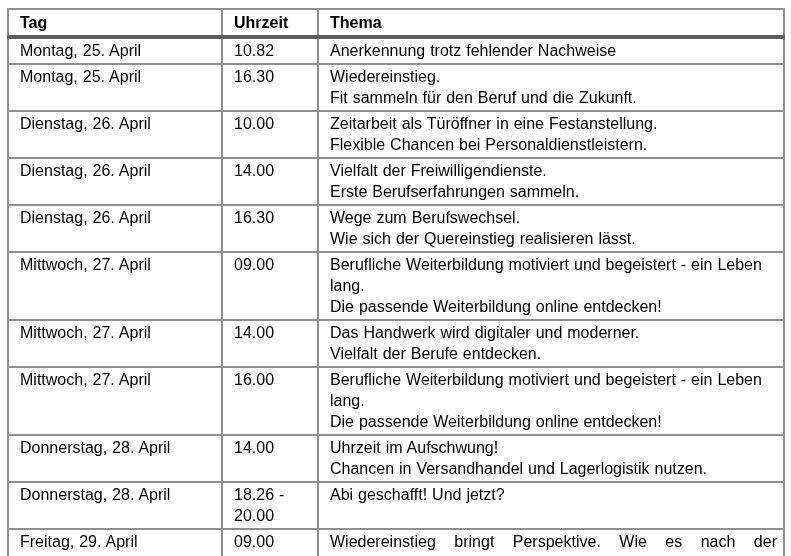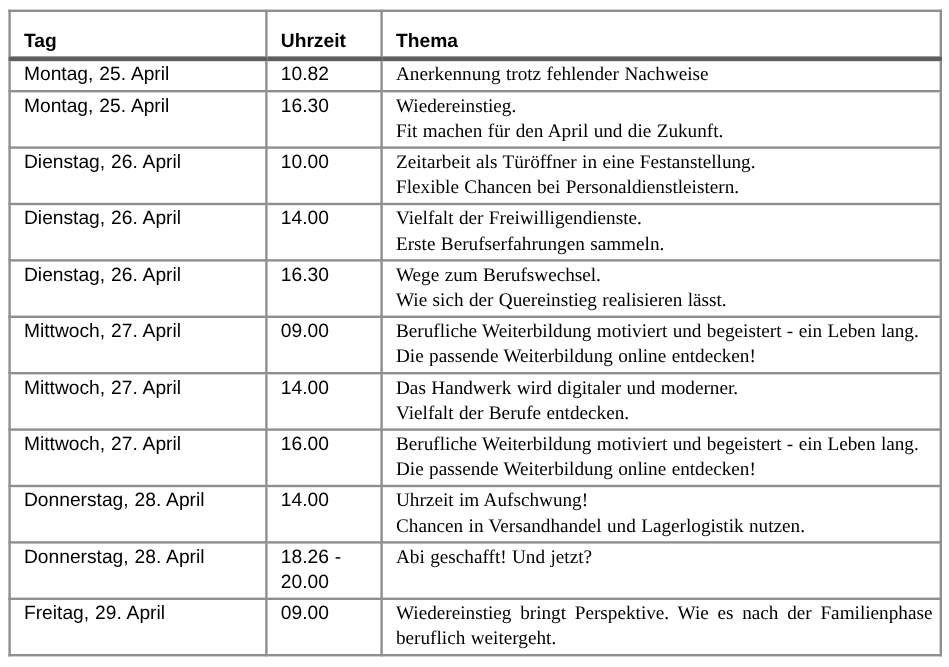--- a/index.html
+++ b/index.html
@@ -32,29 +32,28 @@
     vertical-align: top;
     padding: 1px 6px 2px 11px;
     font-size: 16px;
     line-height: 21px;
     text-align: left;
     word-spacing: 0.5px;
   }
   table.schedule thead th {
     font-weight: bold;
     border-bottom: 4px solid #5e5e5e;
-    padding-top: 14px;
+    padding-top: 2px;
     padding-bottom: 2px;
   }
   td.cell-tag {
     font-weight: normal;
   }
   td.cell-thema .thema-line {
     margin: 0;
-    font-family: Liberation Serif, serif;
   }
   
   tbody tr:last-child td.cell-thema .thema-line {
     text-align: justify;
   }
 </style>
 </head>
 <body>
 
 <div class="page">
@@ -77,21 +76,21 @@
           <td class="cell-time">10.82</td>
           <td class="cell-thema">
             <div class="thema-line">Anerkennung trotz fehlender Nachweise</div>
           </td>
         </tr>
         <tr>
           <td class="cell-tag">Montag, 25. April</td>
           <td class="cell-time">16.30</td>
           <td class="cell-thema">
             <div class="thema-line">Wiedereinstieg.</div>
-            <div class="thema-line">Fit machen für den April und die Zukunft.</div>
+            <div class="thema-line">Fit sammeln für den Beruf und die Zukunft.</div>
           </td>
         </tr>
         <tr>
           <td class="cell-tag">Dienstag, 26. April</td>
           <td class="cell-time">10.00</td>
           <td class="cell-thema">
             <div class="thema-line">Zeitarbeit als Türöffner in eine Festanstellung.</div>
             <div class="thema-line">Flexible Chancen bei Personaldienstleistern.</div>
           </td>
         </tr>

